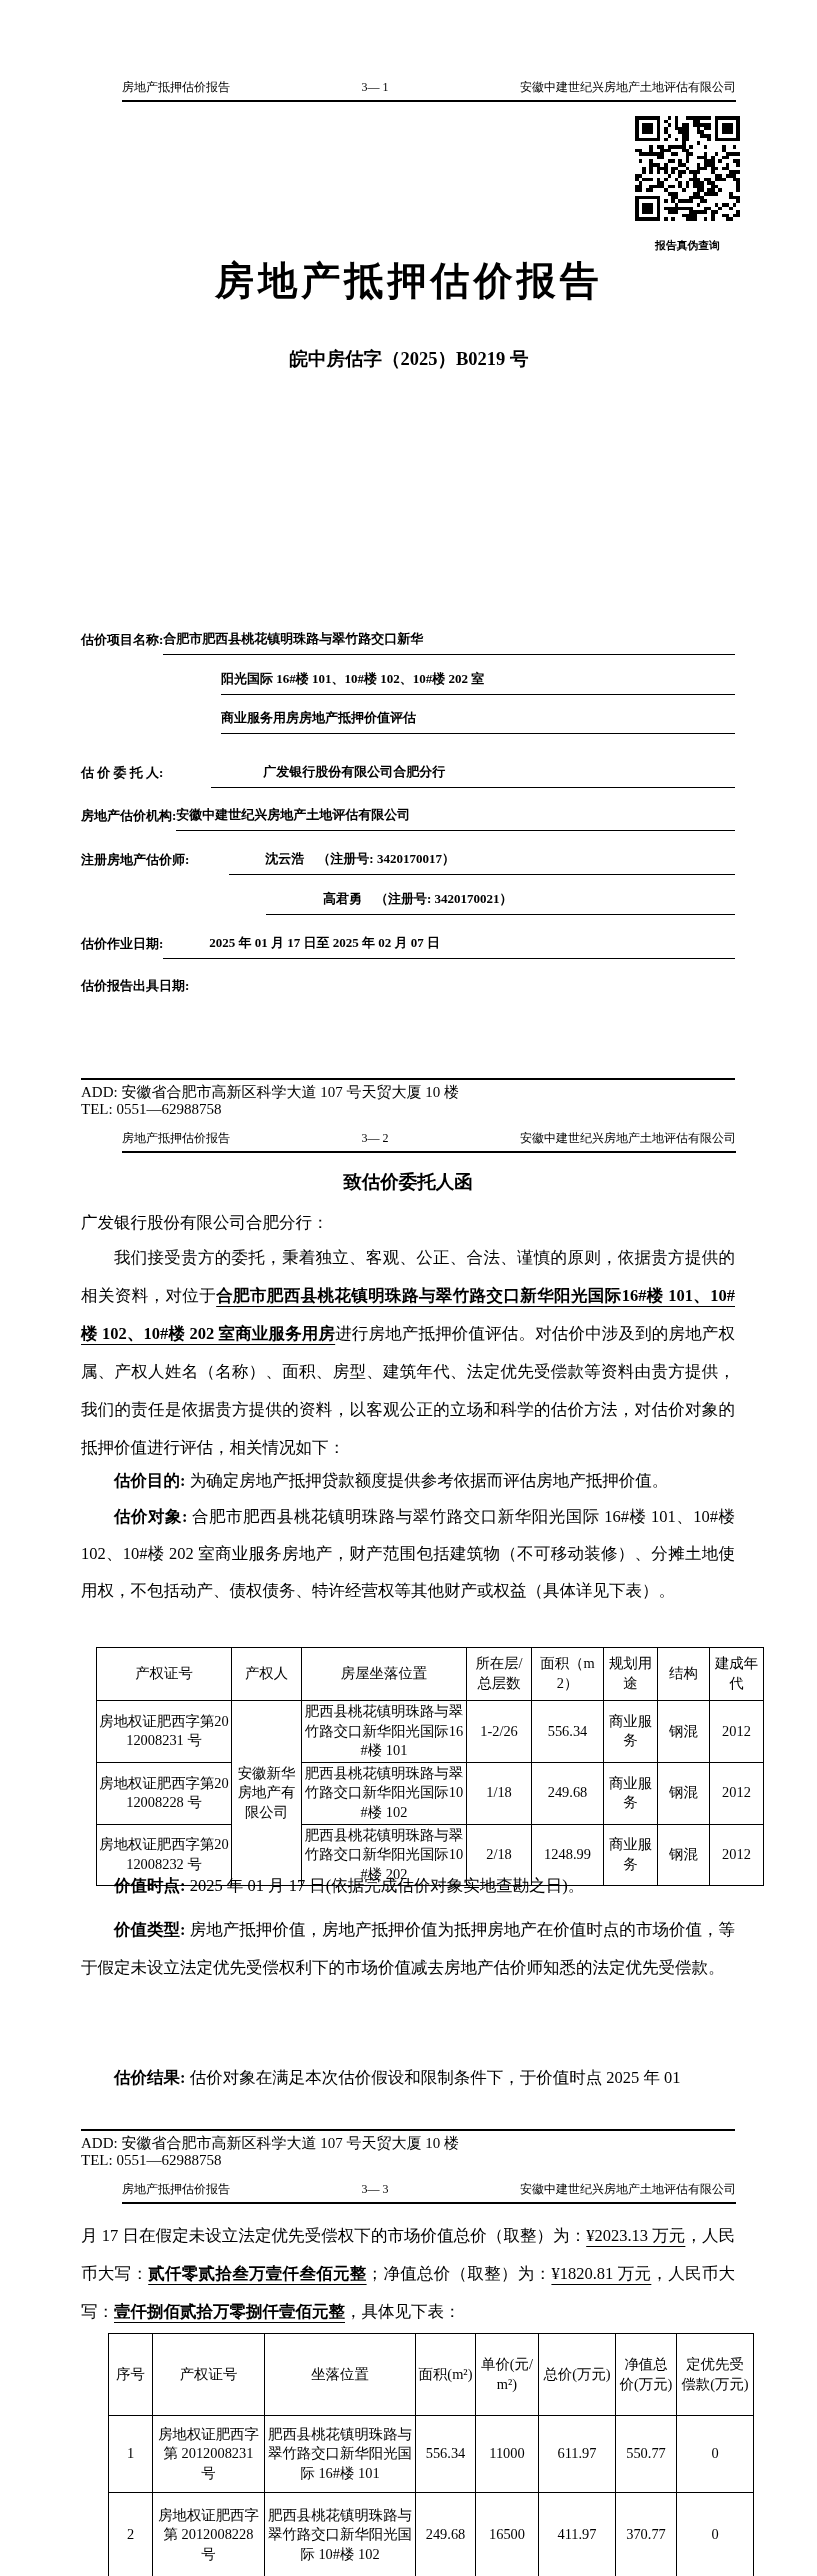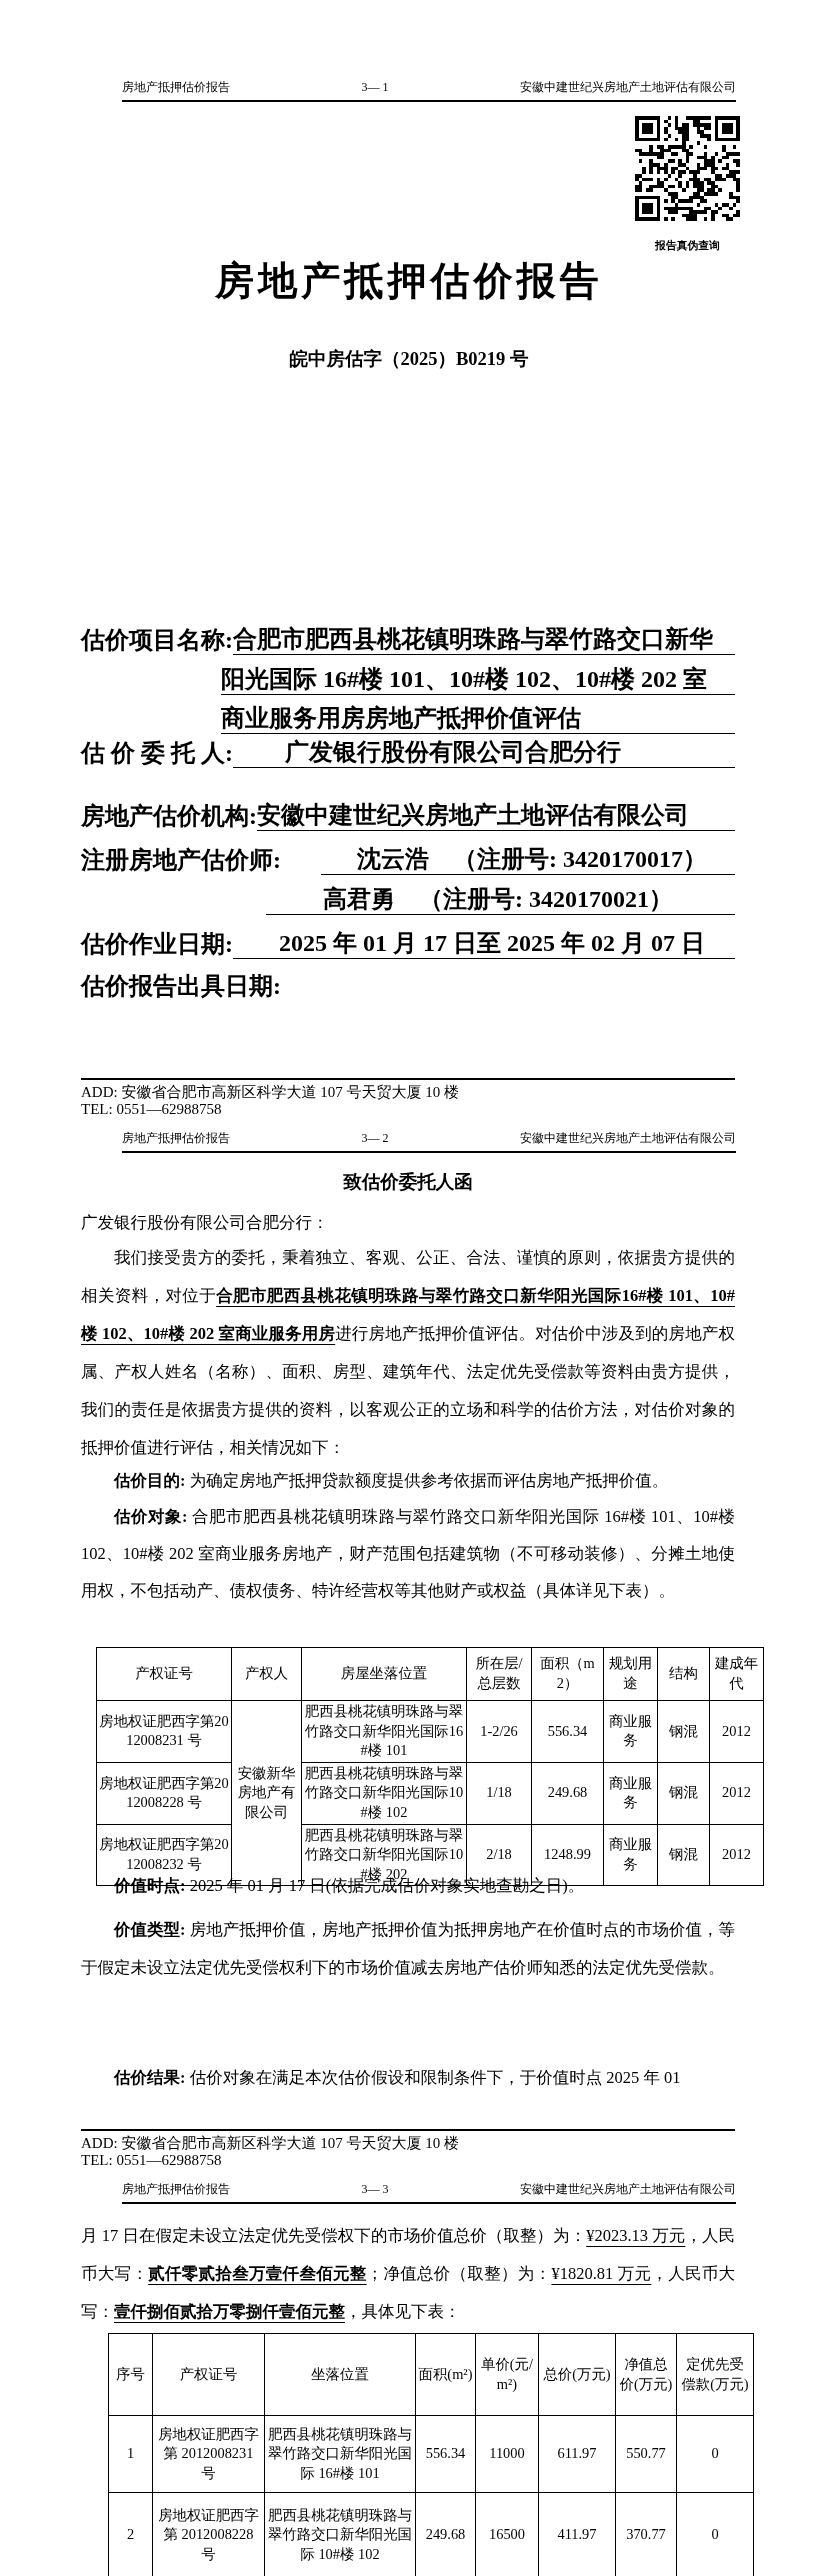--- a/index.html
+++ b/index.html
@@ -28,21 +28,21 @@
   }
   
   .qr-wrap{left:635px; top:116px; width:105px; height:105px;}
   .qr-wrap svg{display:block; width:105px; height:105px;}
   .qr-cap{left:635px; top:238px; width:105px; text-align:center; font-size:10.8px; font-weight:700; line-height:15.5px;}
   .rpt-title{left:0; top:258px; width:818px; text-align:center; font-size:39px; font-weight:700; letter-spacing:4.1px; line-height:46px;}
   .rpt-no{left:0; top:348px; width:818px; text-align:center; font-size:18.5px; font-weight:700; line-height:23px;}
   .frow{
     left:81px; width:654px;
     display:flex; align-items:flex-end;
-    font-size:24px; font-weight:700; line-height:30px; height:30px;
+    font-size:13px; font-weight:700; line-height:30px; height:30px;
     white-space:pre;
   }
   .flbl{flex:0 0 auto;}
   .fsp{flex:0 0 auto; display:inline-block;}
   .fval{flex:1 1 auto; border-bottom:1.5px solid #000; overflow:hidden;}
   
   .para{left:81px; width:654px; font-size:16.5px; line-height:38px; text-align:justify;}
   .ind{text-indent:33px;}
   .b{font-weight:700;}
   .u{text-decoration:underline; text-decoration-thickness:1px; text-underline-offset:5.2px;}
@@ -383,21 +383,21 @@
   </div>
   <div class="abs frow" style="top:665px;">
     <span class="fsp" style="width:140px;"></span>
     <span class="fval">阳光国际 16#楼 101、10#楼 102、10#楼 202 室</span>
   </div>
   <div class="abs frow" style="top:704px;">
     <span class="fsp" style="width:140px;"></span>
     <span class="fval">商业服务用房房地产抵押价值评估</span>
   </div>
 
-  <div class="abs frow" style="top:738px;">
+  <div class="abs frow" style="top:758px;gap:48px;">
     <span class="flbl">估 价 委 托 人:</span>
     <span class="fval" style="padding-left:52px;">广发银行股份有限公司合肥分行</span>
   </div>
 
   <div class="abs frow" style="top:801px;">
     <span class="flbl">房地产估价机构:</span>
     <span class="fval">安徽中建世纪兴房地产土地评估有限公司</span>
   </div>
 
   <div class="abs frow" style="top:845px;gap:40px;">

